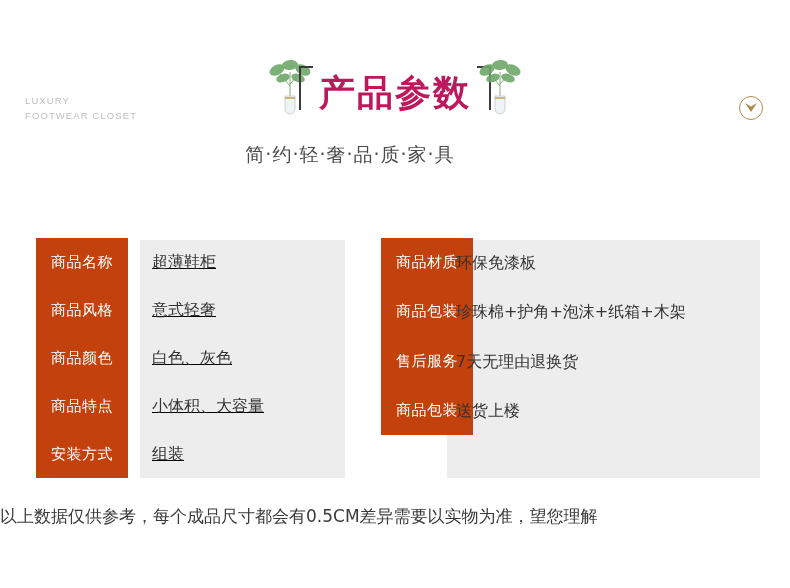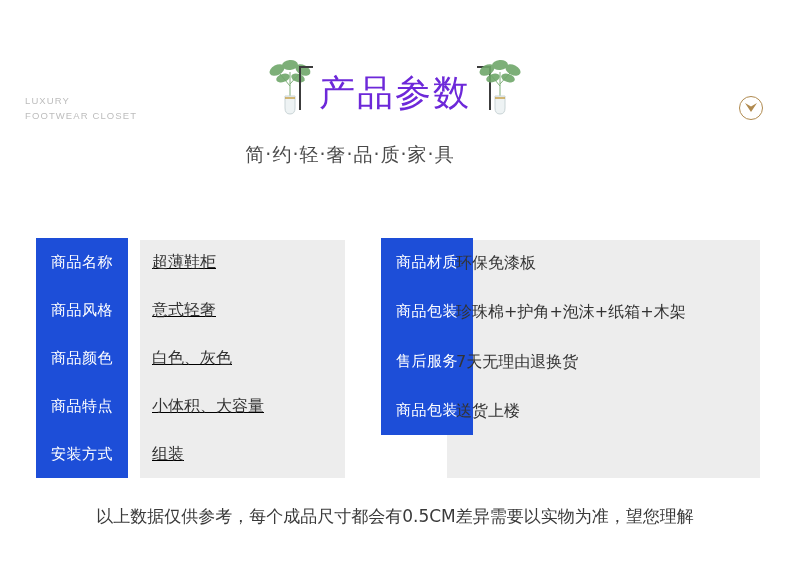--- a/index.html
+++ b/index.html
@@ -60,22 +60,22 @@
     width: 14px;
     height: 44px;
     border-top: 2px solid #3c3c3c;
     box-sizing: border-box;
   }
   .bracket-left  { left: 32px;  border-left: 2px solid #3c3c3c; }
   .bracket-right { right: 32px; border-right: 2px solid #3c3c3c; }
 
   .main-title {
     font-size: 36px;
-    font-weight: normal;
-    color: #6d28d9;
+    font-weight: bold;
+    color: #be185d;
     letter-spacing: 2px;
     line-height: 46px;
     padding: 0 6px;
     margin-bottom: 2px;
     white-space: nowrap;
     font-family: "DejaVu Sans", "Liberation Sans", sans-serif;
   }
 
   .subtitle {
     position: absolute;
@@ -117,21 +117,21 @@
   .panel {
     position: absolute;
     top: 240px;
     background: #ededed;
   }
   .panel-left  { left: 140px; width: 205px; height: 238px; }
   .panel-right { left: 447px; width: 313px; height: 238px; }
 
   .label-stack {
     position: relative;
-    background: #1d4ed8;
+    background: #c2410c;
     width: 92px;
     z-index: 2;
   }
   .stack-left  { height: 240px; }
   .stack-right { height: 197px; }
 
   .spec-label {
     height: 43px;
     line-height: 43px;
     text-align: center;
@@ -160,21 +160,20 @@
   }
   .values-left  .spec-value { height: 48px;    line-height: 48px; }
   .values-right .spec-value { height: 49.25px; line-height: 49.25px; }
 
   
   .footnote {
     position: absolute;
     left: 0;
     top: 505px;
     width: 790px;
-    text-align: center;
     font-size: 17px;
     color: #3a3a3a;
     white-space: nowrap;
     font-family: "DejaVu Sans", "Liberation Sans", sans-serif;
   }
 </style>
 </head>
 <body>
 
 <div class="brand-mark">

